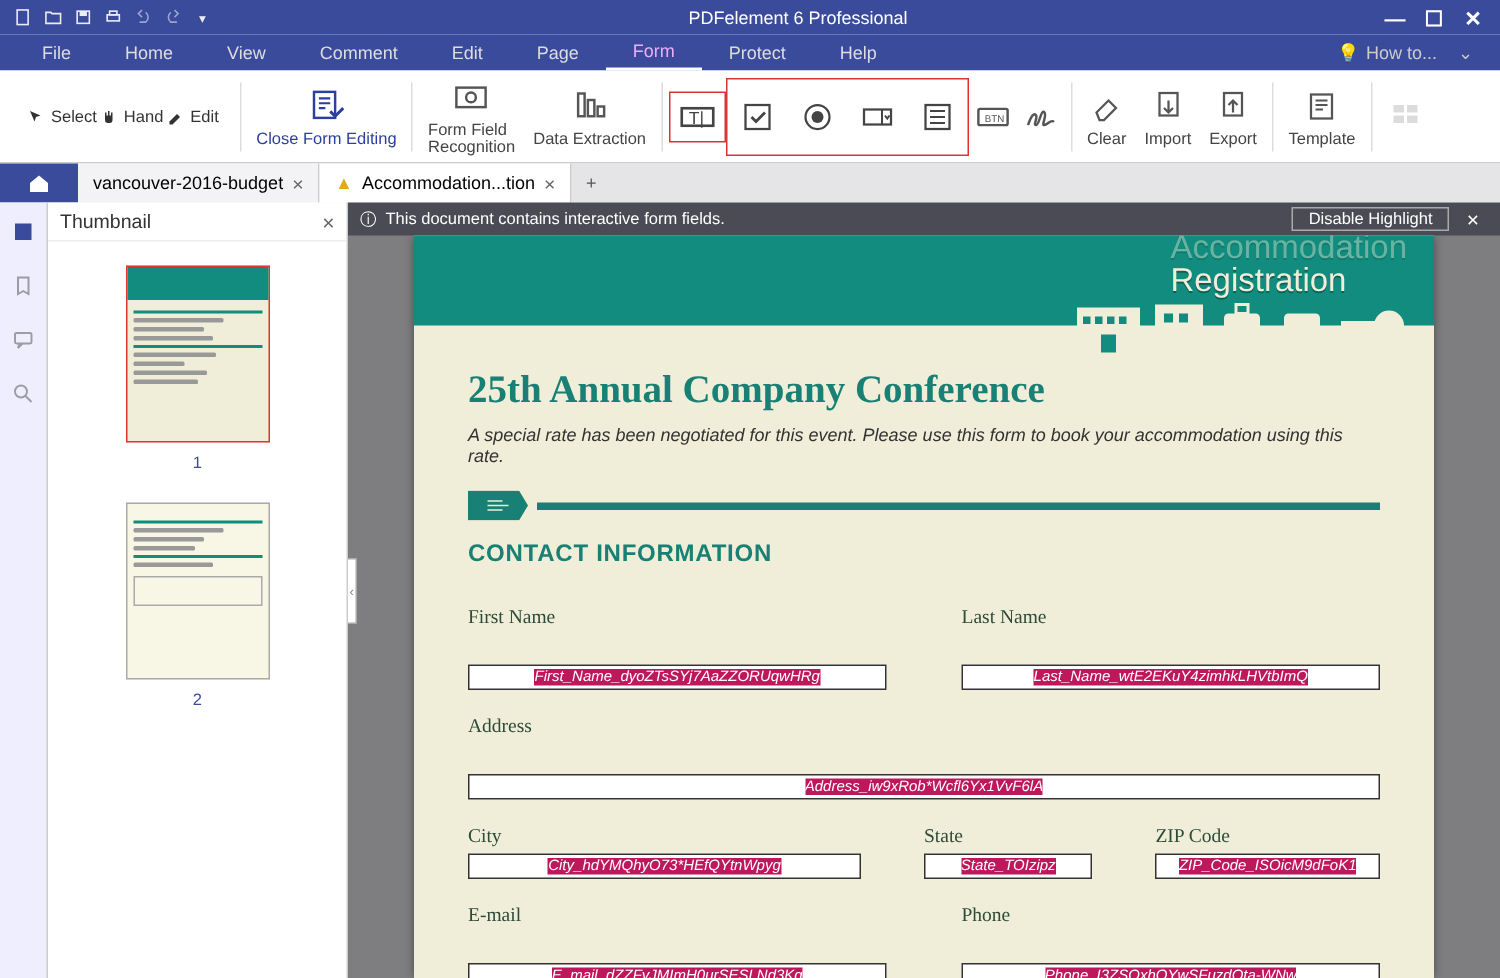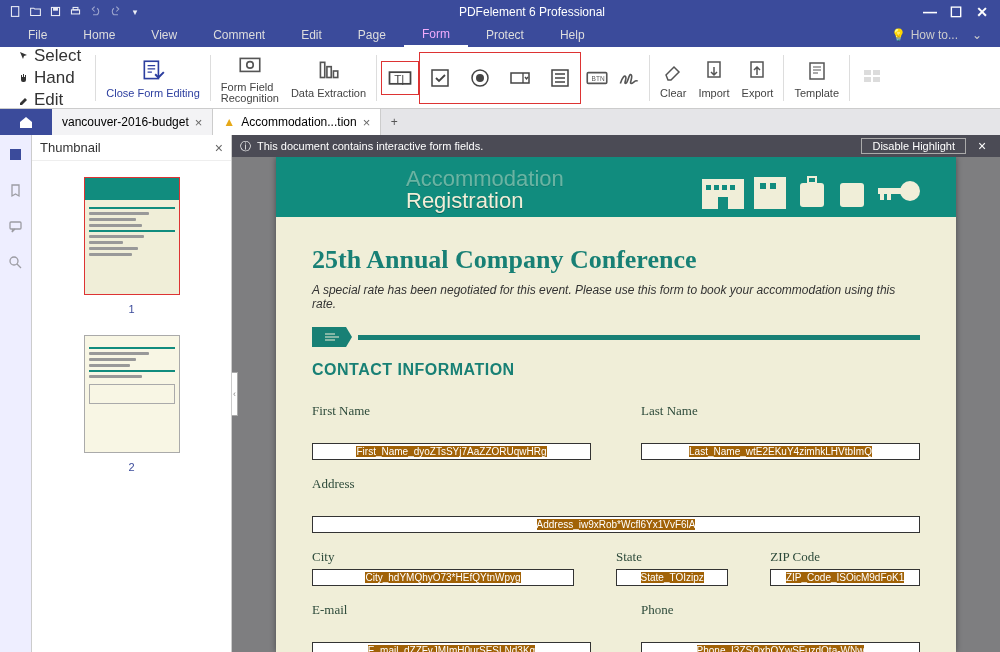--- a/index.html
+++ b/index.html
@@ -14,21 +14,21 @@
 
 .menubar { height: 24px; background: #3b4b9b; display: flex; align-items: center; color: #ddd; font-size: 12px; padding: 0 10px; }
 .menubar .menuitem { padding: 0 18px; height: 100%; display: flex; align-items: center; cursor: pointer; }
 .menubar .menuitem.active { color: #f0abfc; border-bottom: 2px solid #fff; }
 .menubar .howto { margin-left: auto; display: flex; align-items: center; gap: 4px; cursor: pointer; color: #ccc; padding-right: 6px; }
 .menubar .drop { width: 26px; text-align: center; cursor: pointer; color: #ccc; }
 
 .ribbon { height: 62px; background: #fff; border-bottom: 1px solid #ccc; display: flex; align-items: center; padding: 0 8px; }
 .ribbon .group { display: flex; flex-direction: column; justify-content: center; padding: 0 10px; height: 100%; }
 .ribbon .sep { width: 1px; height: 46px; background: #ddd; margin: 0 4px; }
-.ribbon .smallstack { display: flex; flex-direction: column; gap: 2px; justify-content: center; font-size: 17px; }
+.ribbon .smallstack { display: flex; flex-direction: row; gap: 2px; justify-content: flex-end; font-size: 11px; }
 .ribbon .smallstack .srow { display: flex; align-items: center; gap: 4px; cursor: pointer; color: #333; }
 .ribbon .bigbtn { display: flex; flex-direction: column; align-items: center; justify-content: center; font-size: 11px; color: #2c3e9f; cursor: pointer; padding: 0 6px; }
 .ribbon .bigbtn.gray { color: #444; }
 .ribbon .bigbtn .icn { height: 28px; display: flex; align-items: center; justify-content: center; margin-bottom: 2px; }
 .ribbon .hlgroup { border: 1px solid #d33; display: flex; align-items: center; height: 52px; padding: 0 4px; gap: 8px; }
 .ribbon .iconbtn { width: 32px; height: 32px; display: flex; align-items: center; justify-content: center; cursor: pointer; }
 .ribbon .hl1 { border: 1px solid #d33; padding: 2px 4px; display: flex; align-items: center; }
 
 .tabstrip { height: 26px; background: #e5e5e8; display: flex; align-items: stretch; font-size: 12px; }
 .tabstrip .hometab { width: 52px; background: #3b4b9b; display: flex; align-items: center; justify-content: center; }
@@ -53,36 +53,36 @@
 .thumb .tline { height: 3px; background: #999; margin: 3px 0; border-radius: 1px; }
 .thumb .tsec { height: 2px; background: #118c7e; margin: 3px 0; }
 .thumbnum { font-size: 11px; color: #3b4b9b; margin-bottom: 12px; }
 
 .docarea { flex: 1; background: #7e7e80; position: relative; overflow: hidden; }
 .infobar { height: 22px; background: #4b4b55; color: #fff; font-size: 11px; display: flex; align-items: center; padding: 0 8px; gap: 6px; }
 .infobar .ibtn { margin-left: auto; border: 1px solid #aaa; padding: 1px 10px; cursor: pointer; font-size: 11px; }
 .infobar .iclose { width: 20px; text-align: center; cursor: pointer; font-size: 14px; }
 .docwrap { position: absolute; top: 22px; left: 12px; right: 12px; bottom: 0; overflow: hidden; display: flex; justify-content: center; }
 .page { width: 680px; background: #f0eed8; box-shadow: 0 0 6px rgba(0,0,0,.4); position: relative; }
-.page .pheader { height: 60px; background: #118c7e; color: #f0eed8; display: flex; align-items: flex-end; padding: 0 34px 6px 130px; }
+.page .pheader { height: 60px; background: #118c7e; color: #f0eed8; display: flex; align-items: flex-end; padding: 0 18px 6px 130px; flex-direction: column; }
 .page .pheader .htxt { font-family: Georgia, serif; font-size: 22px; line-height: 20px; text-shadow: 0 1px 0 rgba(0,0,0,.3); }
 .page .pheader .hicons { margin-left: auto; display: flex; align-items: center; gap: 4px; }
 .page .pcontent { padding: 28px 36px 20px 36px; }
 .ptitle { color: #188075; font-family: Georgia, serif; font-weight: bold; font-size: 26px; margin-bottom: 8px; }
 .psub { font-style: italic; font-size: 12px; color: #333; margin-bottom: 16px; }
 .ptag { display: flex; align-items: center; gap: 6px; margin-bottom: 14px; }
 .ptag .tagicon { width: 40px; height: 20px; background: #188075; clip-path: polygon(0 0, 85% 0, 100% 50%, 85% 100%, 0 100%); display: flex; align-items: center; justify-content: center; }
 .ptag .tagline { flex: 1; height: 5px; background: #188075; }
 .psect { color: #188075; font-weight: bold; font-size: 16px; letter-spacing: .5px; margin-bottom: 24px; }
 .formrow { display: flex; gap: 50px; margin-bottom: 16px; }
 .ffield { display: flex; flex-direction: column; gap: 4px; }
 .ffield.w1 { flex: 1; gap: 24px; }
 .flabel { font-family: Georgia, serif; font-size: 13px; color: #2d4a3a; }
 .finput { height: 17px; border: 1px solid #333; background: #fff; font-size: 10px; position: relative; display: flex; align-items: center; justify-content: center; }
-.finput .fval { background: #a16207; color: #fff; padding: 0 0; font-size: 10px; white-space: nowrap; overflow: hidden; }
+.finput .fval { background: #be185d; color: #fff; padding: 0 0; font-size: 10px; white-space: nowrap; overflow: hidden; font-style: italic; }
 
 .handle { position: absolute; left: 0; top: 50%; width: 6px; height: 44px; background: #fff; border: 1px solid #aaa; border-left: none; transform: translateY(-50%); cursor: pointer; display: flex; align-items: center; justify-content: center; font-size: 9px; color: #888; }
 </style>
 </head>
 <body>
 
 <div class="titlebar">
   <div class="qat">
     <span class="qbtn">
         <svg width="13" height="13" viewBox="0 0 16 16">

